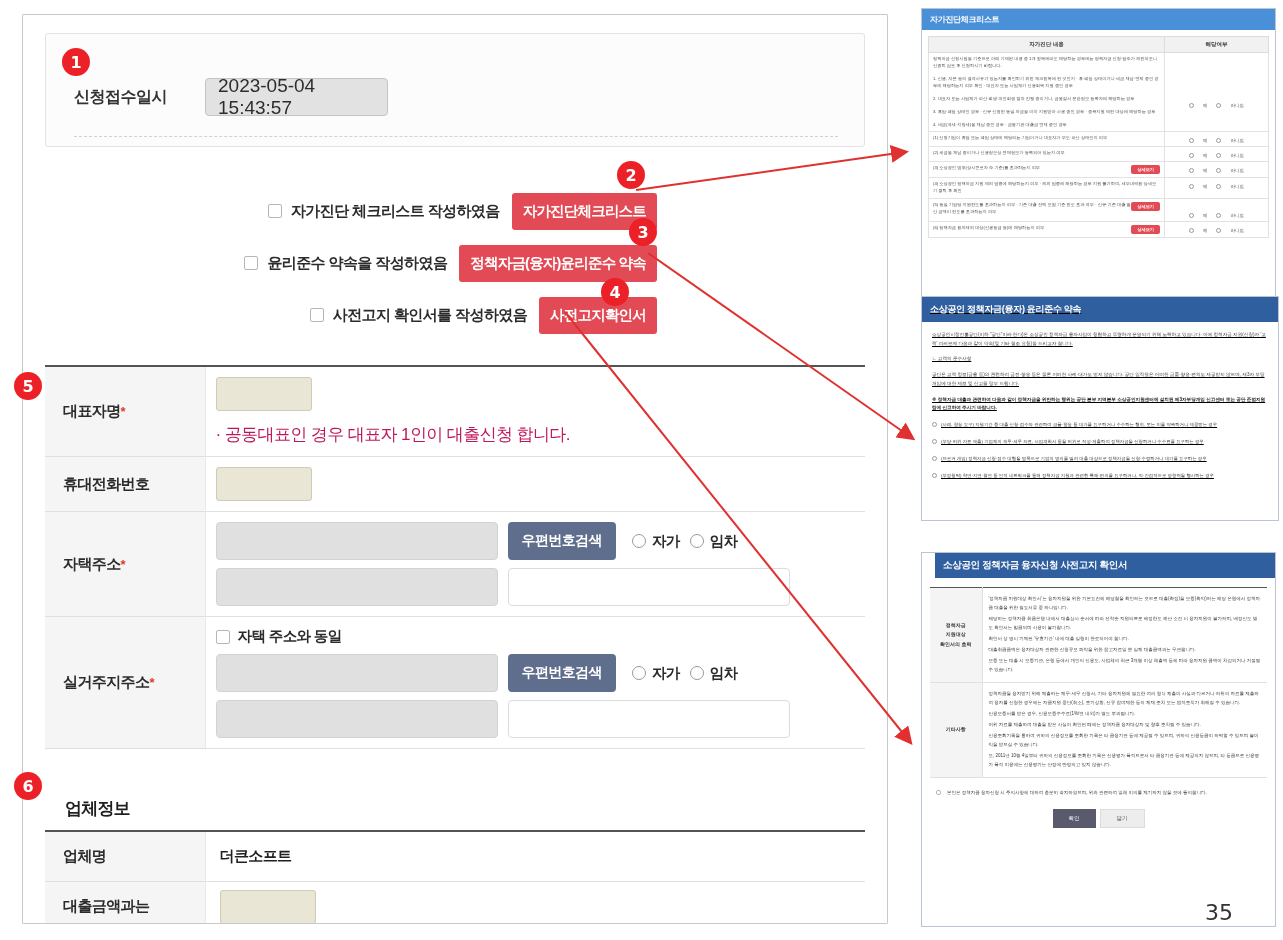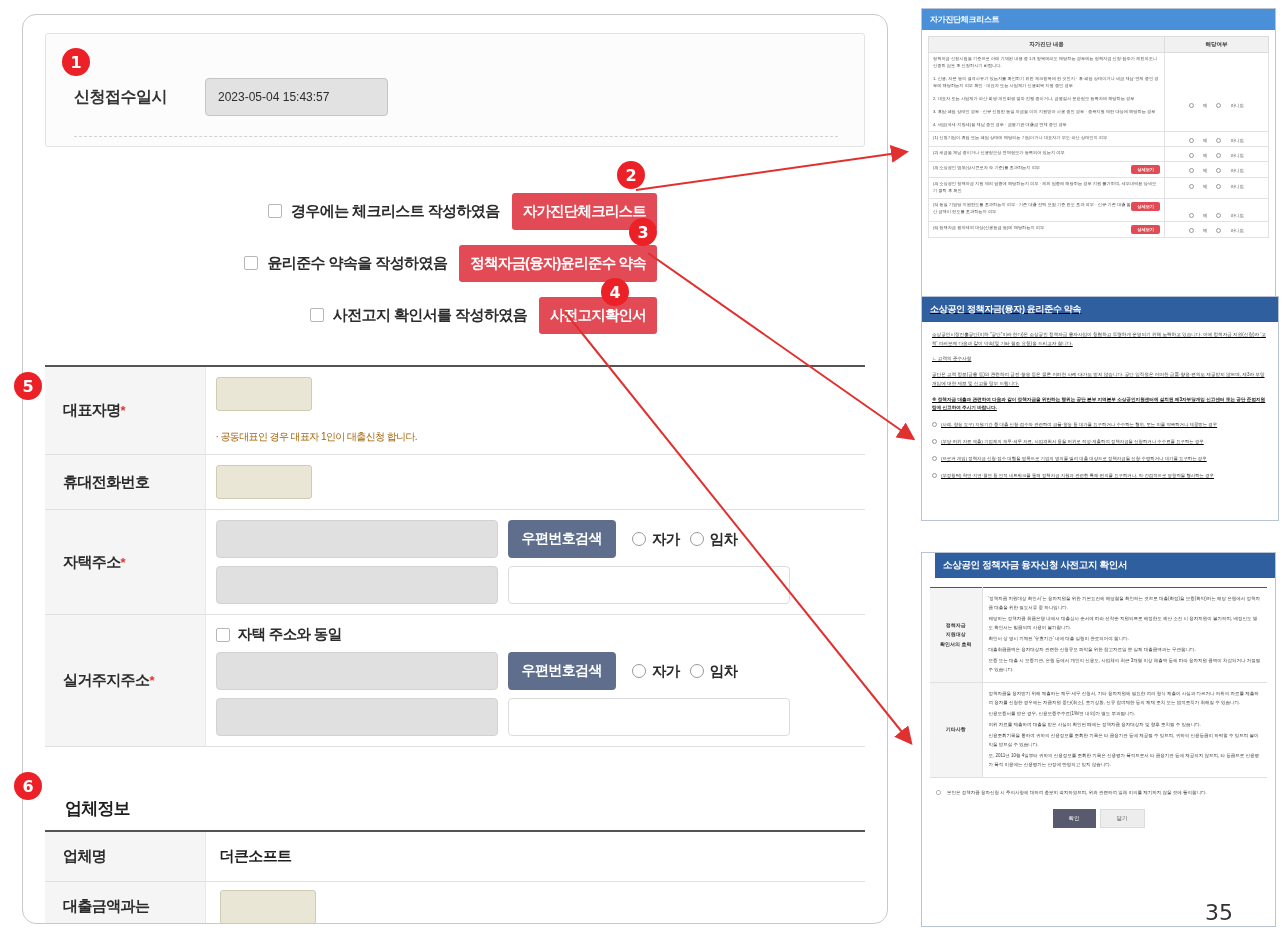--- a/index.html
+++ b/index.html
@@ -17,21 +17,21 @@
     background: #fff;
   }
 
   
   #form-panel {
     position: absolute;
     left: 22px; top: 14px;
     width: 866px; height: 910px;
     background: #ffffff;
     border: 1px solid #c9c9c9;
-    border-radius: 14px;
+    border-radius: 1px;
     overflow: hidden;
   }
 
   
   .receipt-card {
     position: absolute;
     left: 22px; top: 18px;
     width: 820px; height: 114px;
     background: #fcfcfc;
     border: 1px solid #e3e3e3;
@@ -46,21 +46,21 @@
     font-size: 16px; font-weight: bold; color: #333;
     letter-spacing: -0.5px;
   }
   .receipt-value {
     width: 183px; height: 38px;
     background: #e2e2e2;
     border: 1px solid #c4c4c4;
     border-radius: 4px;
     display: flex; align-items: center;
     padding-left: 12px;
-    font-size: 12px; color: #2d2d2d;
+    font-size: 19px; color: #2d2d2d;
   }
   .receipt-divider {
     position: absolute;
     left: 28px; right: 26px; top: 102px;
     border-top: 1px dashed #d2d2d2;
   }
 
   
   .check-rows { position: absolute; left: 0; top: 170px; width: 866px; }
   .check-row {
@@ -121,22 +121,22 @@
   }
   .req { color: #e2342b; font-size: 13px; }
 
   .in-beige {
     width: 96px; height: 34px;
     background: #e9e6d5;
     border: 1px solid #cfcbb4;
     border-radius: 3px;
   }
   .hint {
-    font-size: 10px; color: #a16207;
-    letter-spacing: -0.6px; margin-top: 19px;
+    font-size: 17px; color: #be185d;
+    letter-spacing: -0.6px; margin-top: 12px;
   }
   .in-gray {
     height: 38px;
     background: #e0e0e0;
     border: 1px solid #d2d2d2;
     border-radius: 4px;
   }
   .in-white {
     height: 38px;
     background: #fff;
@@ -387,21 +387,21 @@
       <div class="receipt-row">
         <div class="receipt-label">신청접수일시</div>
         <div class="receipt-value">2023-05-04 15:43:57</div>
       </div>
       <div class="receipt-divider"></div>
     </div>
 
     <div class="check-rows">
       <div class="check-row row-a">
         <div class="chk-box"></div>
-        <div class="chk-text">경우에는 체크리스트 작성하였음</div>
+        <div class="chk-text">자가진단 체크리스트 작성하였음</div>
         <button class="red-btn">자가진단체크리스트</button>
       </div>
       <div class="check-row row-b">
         <div class="chk-box"></div>
         <div class="chk-text">윤리준수 약속을 작성하였음</div>
         <button class="red-btn">정책자금(융자)윤리준수 약속</button>
       </div>
       <div class="check-row row-c">
         <div class="chk-box"></div>
         <div class="chk-text">사전고지 확인서를 작성하였음</div>

